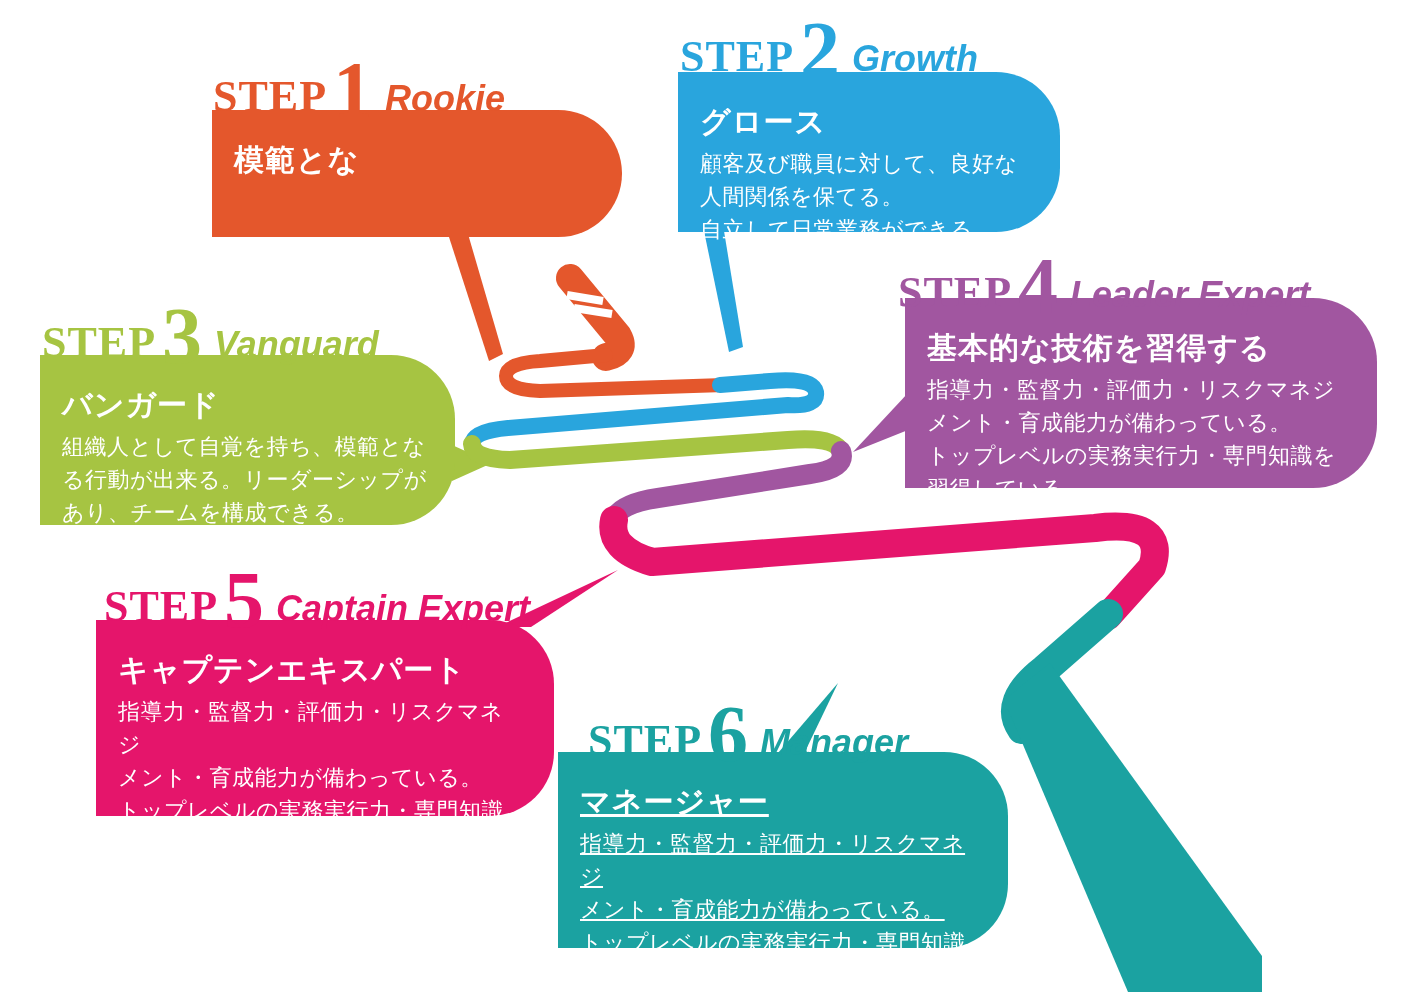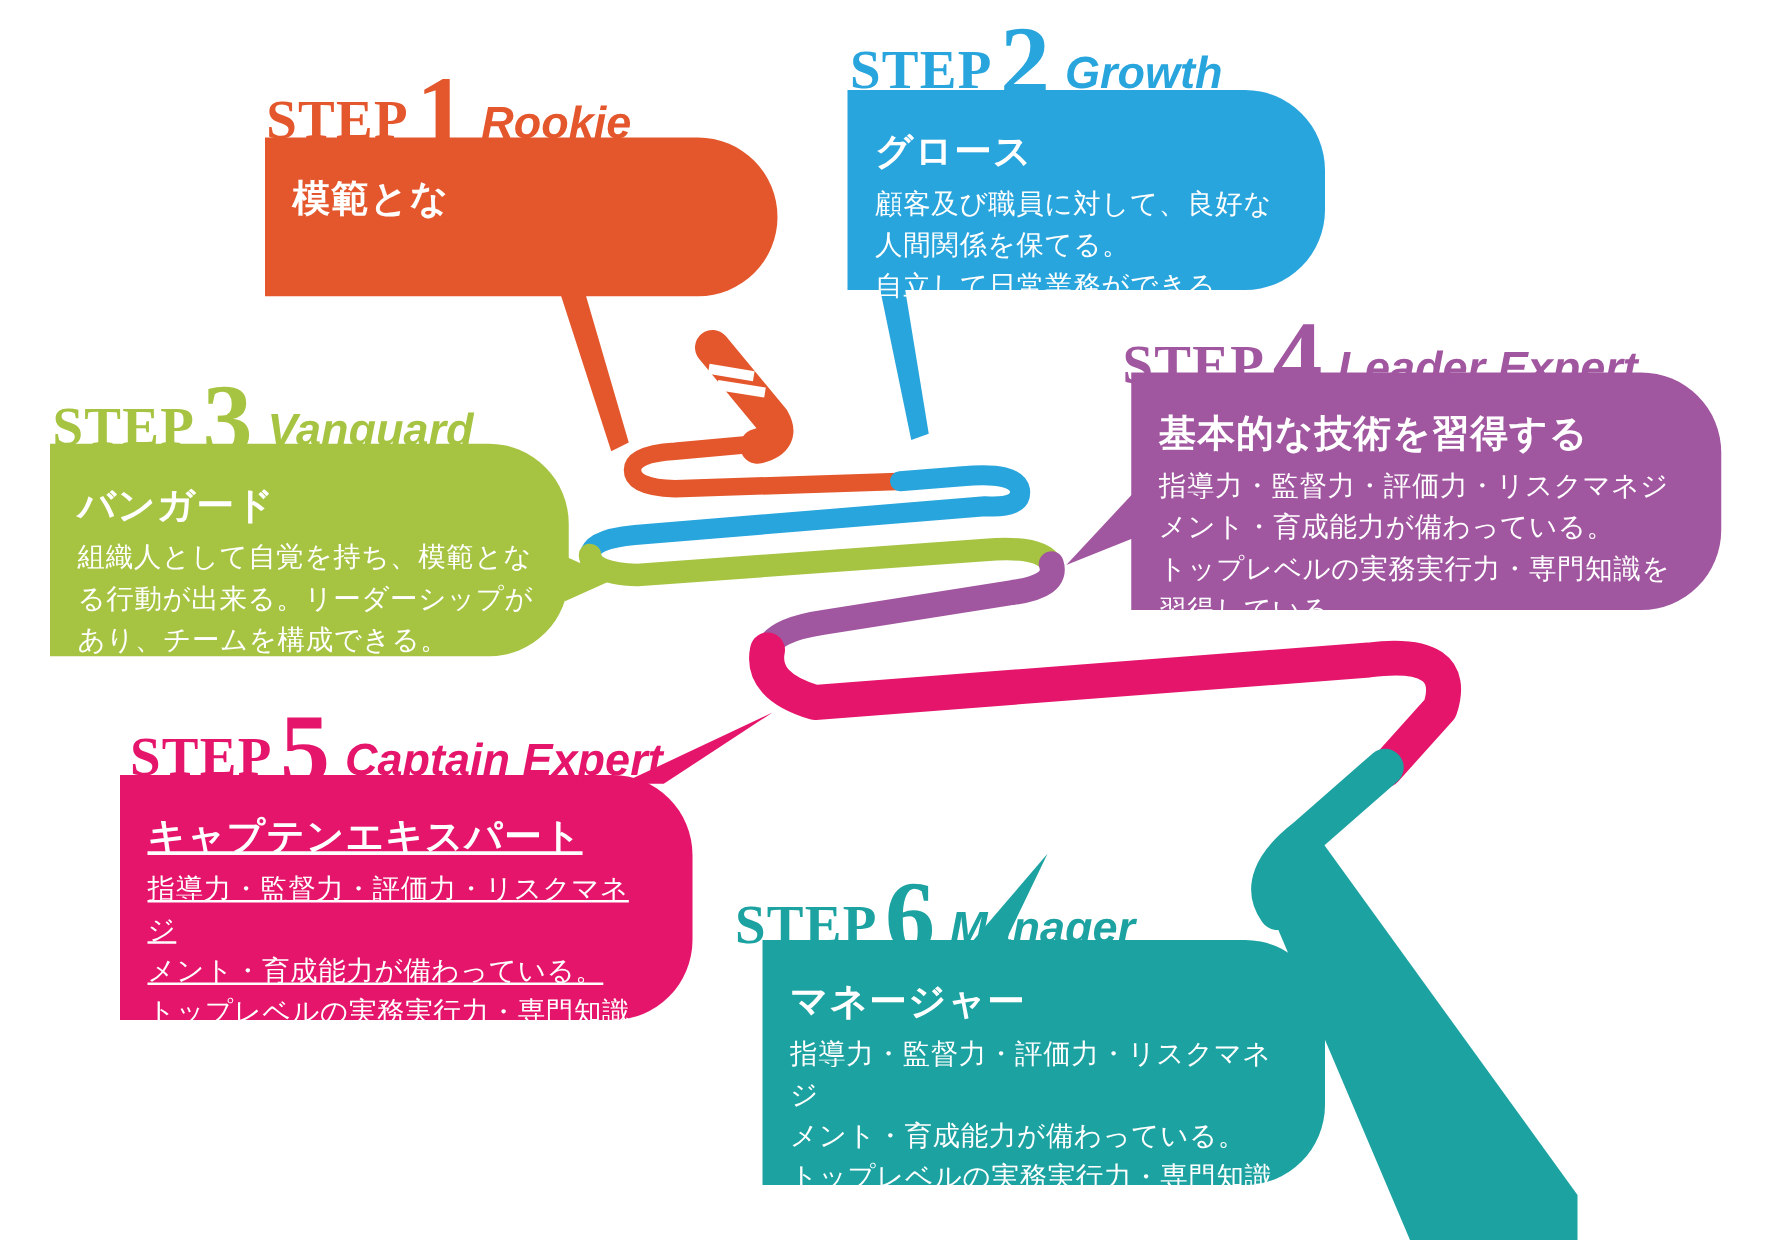--- a/index.html
+++ b/index.html
@@ -112,34 +112,34 @@
 メント・育成能力が備わっている。
 トップレベルの実務実行力・専門知識を
 習得している。</div>
   </div>
 
   <div class="step-header" style="left: 104px; top: 562px; color: rgb(229, 21, 107);">
     <span class="word">STEP</span>
     <span class="num">5</span>
     <span class="en">Captain Expert</span>
   </div>
-  <div class="step-box" style="left: 96px; top: 620px; width: 458px; height: 196px; background-color: rgb(229, 21, 107); text-decoration: underline;">
+  <div class="step-box" style="left: 96px; top: 620px; width: 458px; height: 196px; background-color: rgb(229, 21, 107);">
     <div class="jp-title">キャプテンエキスパート</div>
     <div class="jp-desc">指導力・監督力・評価力・リスクマネジ
 メント・育成能力が備わっている。
 トップレベルの実務実行力・専門知識を
 習得している。</div>
   </div>
 
   <div class="step-header" style="left: 588px; top: 696px; color: rgb(27, 162, 161);">
     <span class="word">STEP</span>
     <span class="num">6</span>
     <span class="en">Manager</span>
   </div>
-  <div class="step-box" style="left: 610px; top: 752px; width: 450px; height: 196px; background-color: rgb(27, 162, 161);">
+  <div class="step-box" style="left: 558px; top: 752px; width: 450px; height: 196px; background-color: rgb(27, 162, 161); text-decoration: underline;">
     <div class="jp-title">マネージャー</div>
     <div class="jp-desc">指導力・監督力・評価力・リスクマネジ
 メント・育成能力が備わっている。
 トップレベルの実務実行力・専門知識を
 習得している。</div>
   </div>
 
 </div>
 
 </body></html>

